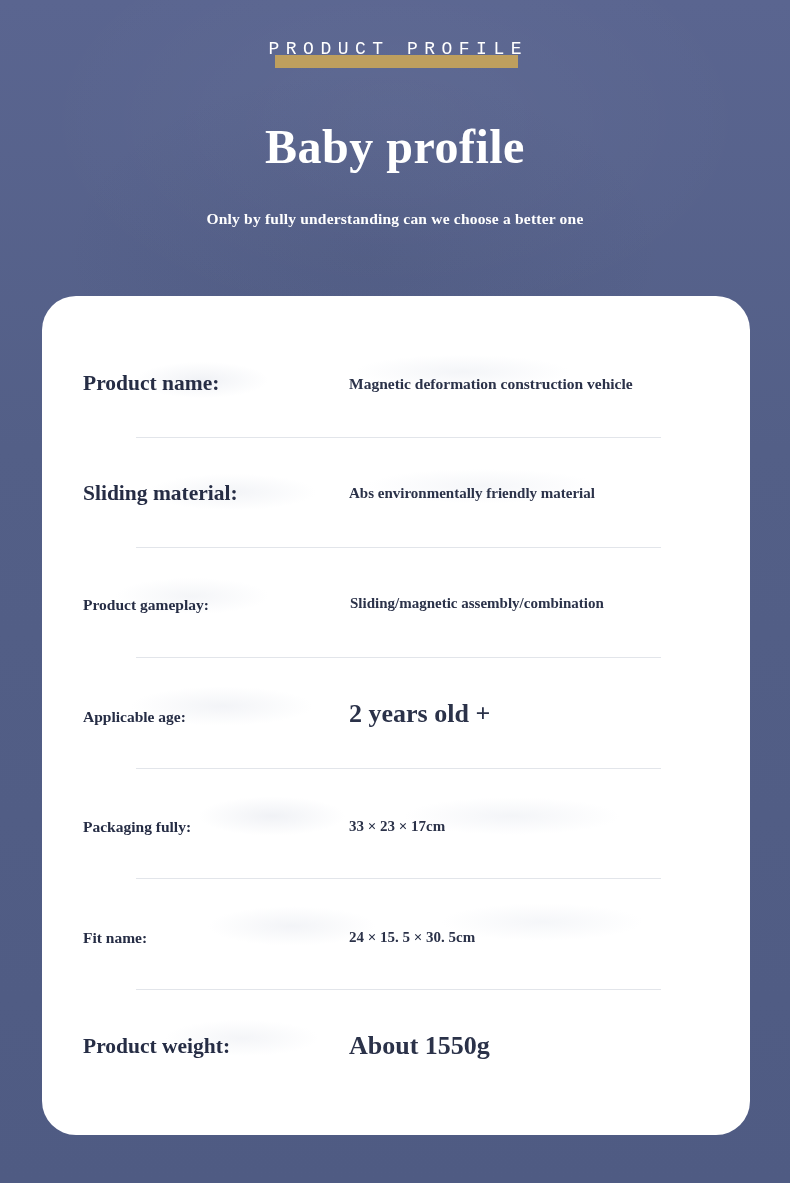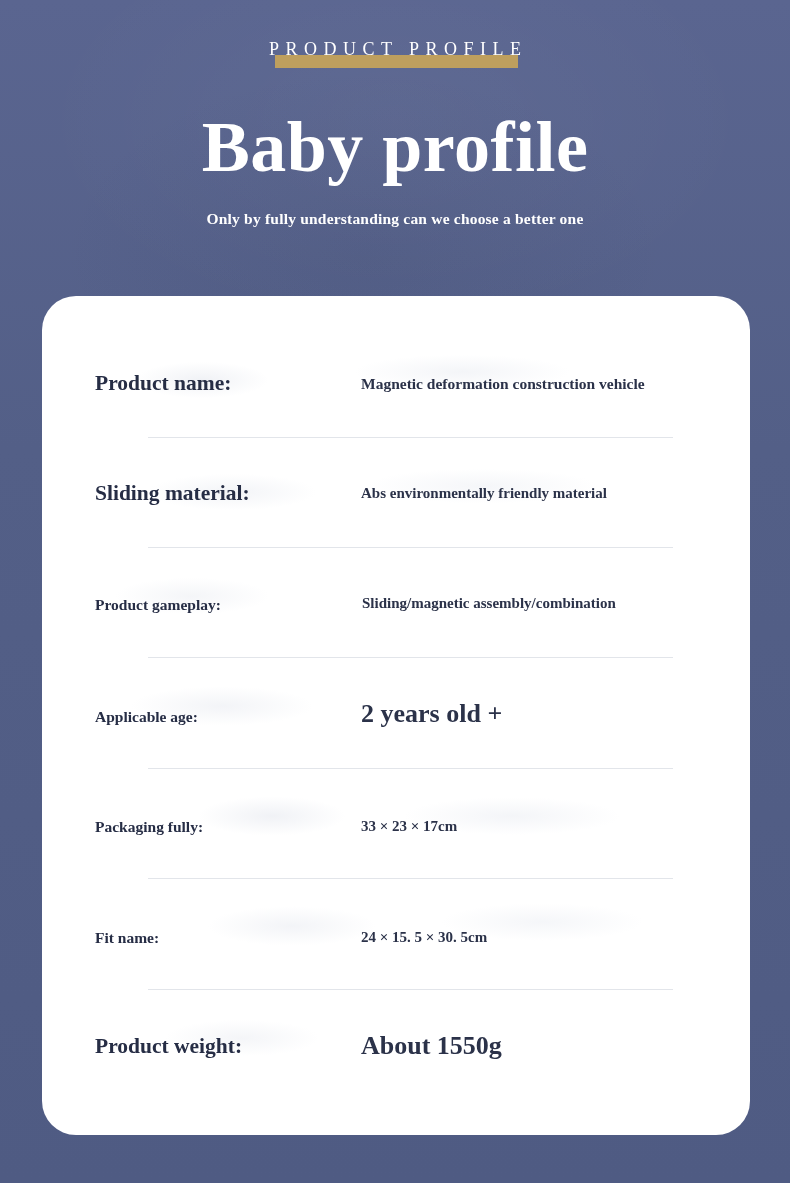--- a/index.html
+++ b/index.html
@@ -46,32 +46,32 @@
     left: 275px;
     top: 19px;
     width: 243px;
     height: 13px;
     background: #be9f5e;
   }
   .kicker {
     position: relative;
     display: inline-block;
     color: #ffffff;
-    font-family: Liberation Serif, serif;
+    font-family: Liberation Mono, monospace;
     font-size: 18px;
     font-weight: 400;
     letter-spacing: 6.5px;
     text-indent: 6.5px;
     line-height: 26px;
   }
 
   .main-title {
     margin: 22px 0 0 0;
     color: #ffffff;
-    font-size: 72px;
+    font-size: 48px;
     font-weight: 700;
     line-height: 86px;
     letter-spacing: 0.5px;
   }
 
   .subtitle {
     margin: 18px 0 0 0;
     color: #ffffff;
     font-size: 15.5px;
     font-weight: 700;
@@ -112,21 +112,21 @@
   }
 
   .spec-list {
     position: relative;
     width: 100%;
     height: 100%;
   }
 
   .spec-row {
     position: absolute;
-    left: 16px;
+    left: 4px;
     width: 708px;
     height: 110px;
   }
   .spec-row .label {
     position: absolute;
     left: 37px;
     top: 0;
     width: 265px;
     color: #262d45;
     font-weight: 700;

